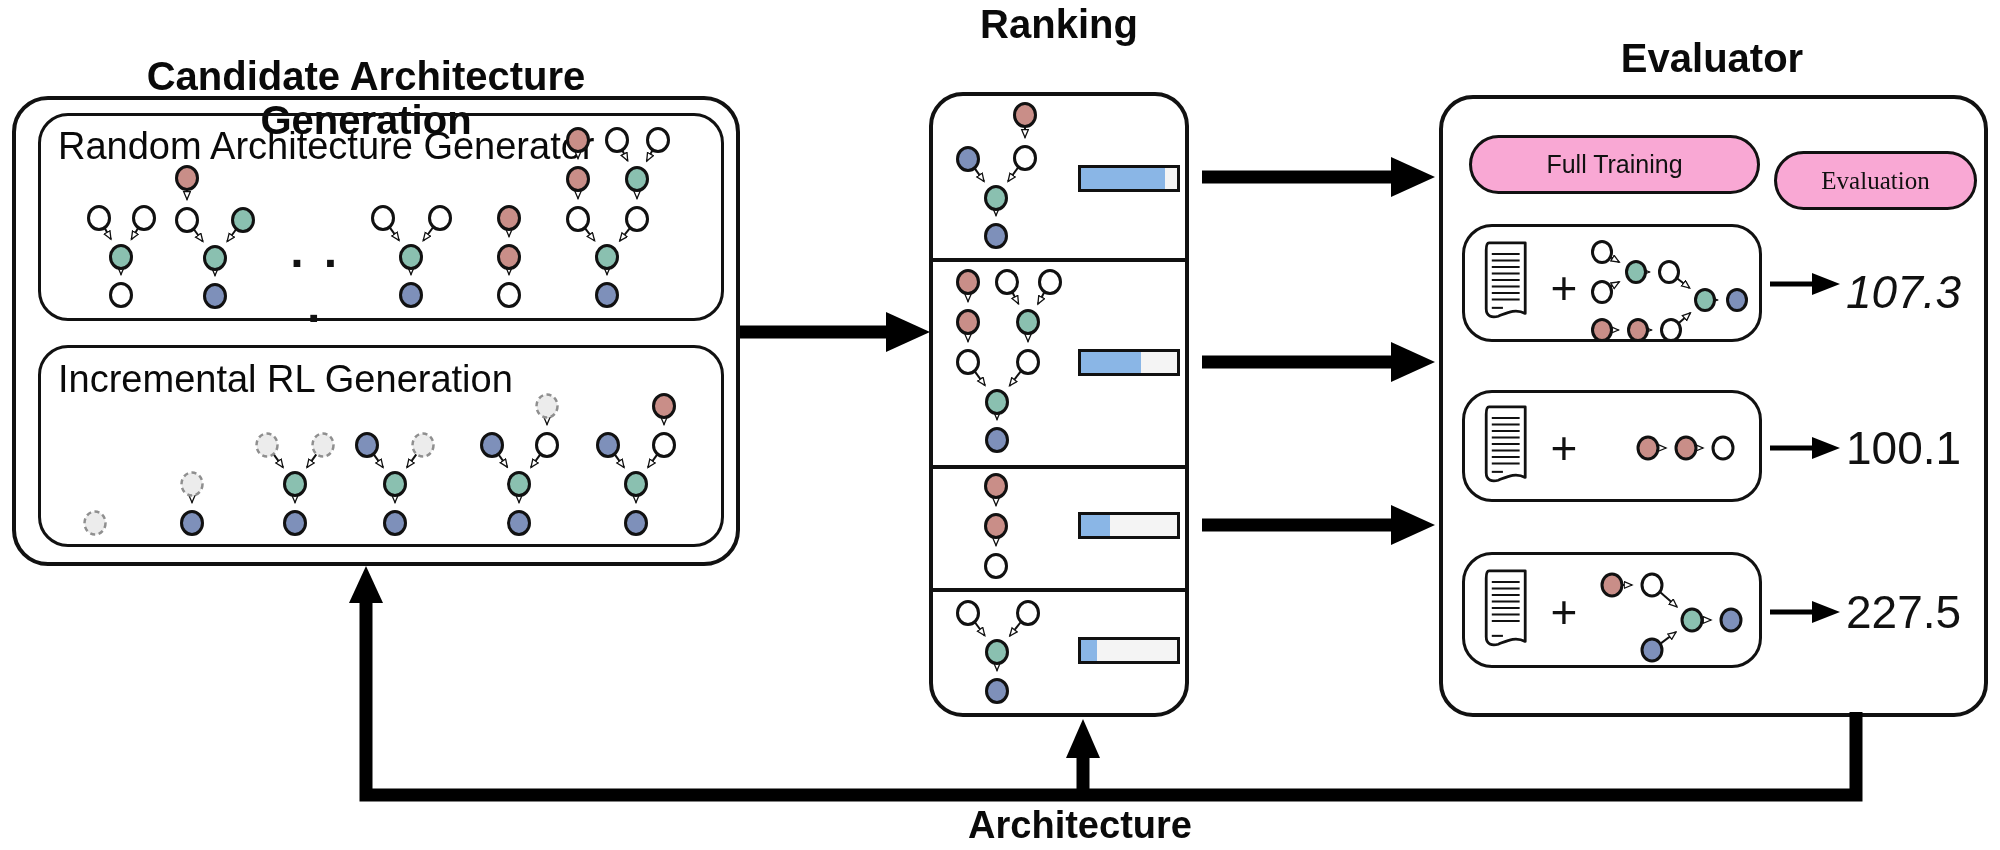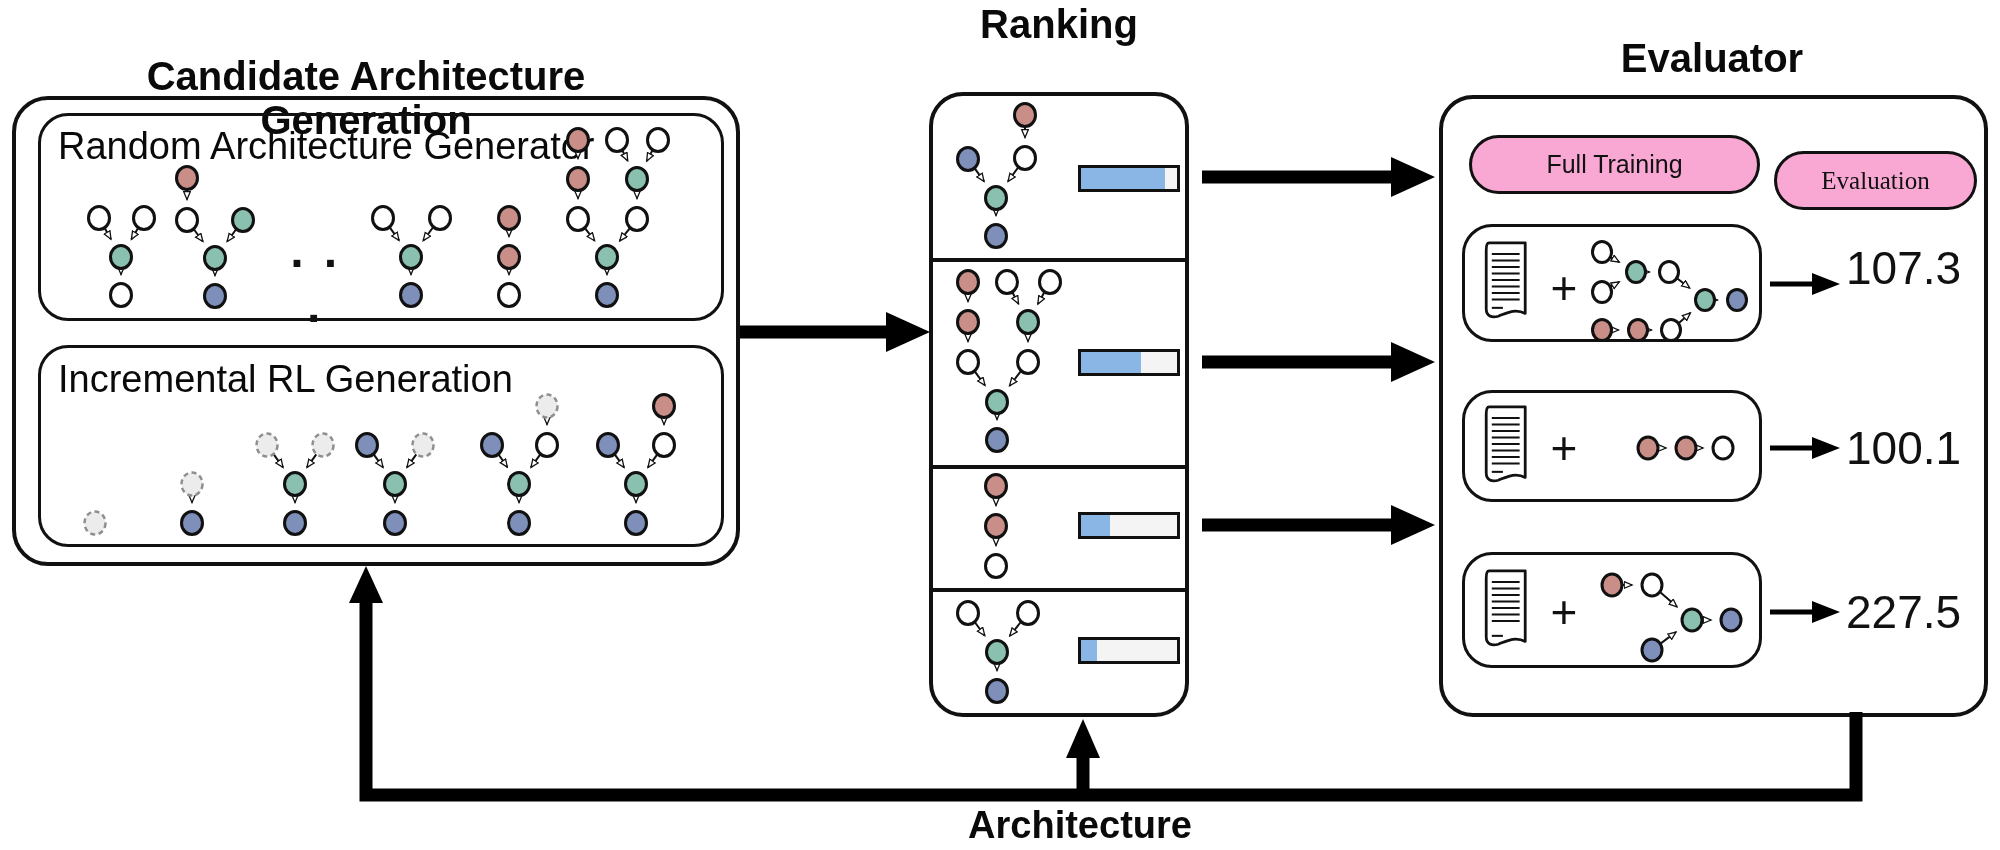--- a/index.html
+++ b/index.html
@@ -116,21 +116,21 @@
         <line x1="17" y1="51" x2="47" y2="51"></line>
       <line x1="17" y1="58" x2="47" y2="58"></line>
         <line x1="17" y1="74" x2="29" y2="74"></line>
     </g>
   </svg>
 
   <div class="plus" style="left:1544px; top:262px;">+</div>
   <div class="plus" style="left:1544px; top:422px;">+</div>
   <div class="plus" style="left:1544px; top:586px;">+</div>
 
-  <div class="score" style="left:1846px; top:240px;">107.3</div>
+  <div class="score" style="left:1846px; top:264px;font-style:italic;">107.3</div>
   <div class="score" style="left:1846px; top:420px;">100.1</div>
   <div class="score" style="left:1846px; top:584px;">227.5</div>
 
   <svg class="layer" id="graph-layer" viewBox="0 0 2000 850">
     <defs>
       <marker id="oa" markerWidth="10" markerHeight="9" refX="8.5" refY="4" orient="auto" markerUnits="userSpaceOnUse">
         <path d="M0.7,0.7 L8.5,4 L0.7,7.3 Z" fill="#ffffff" stroke="#111" stroke-width="1.3"></path>
       </marker>
     </defs>
   <g>

